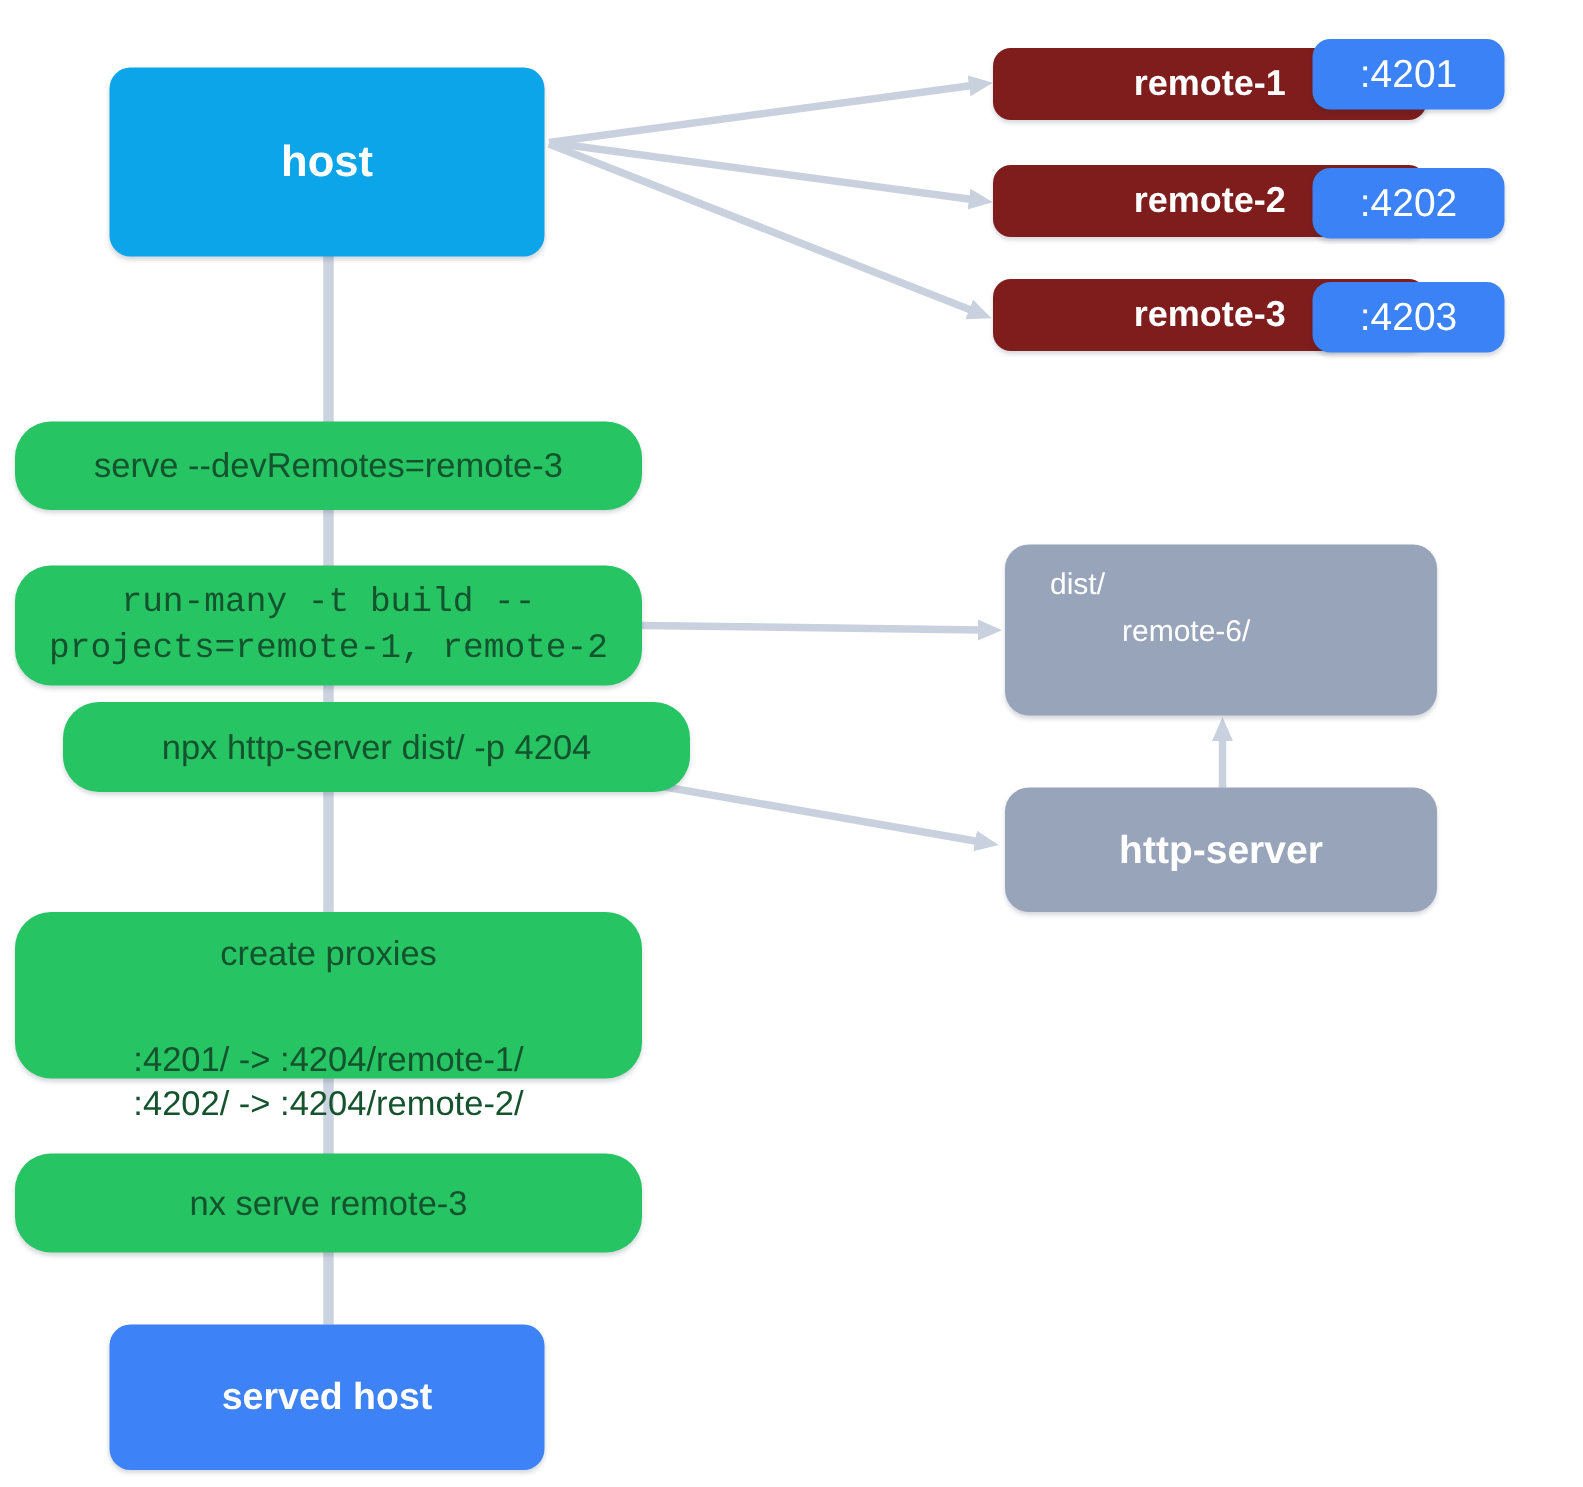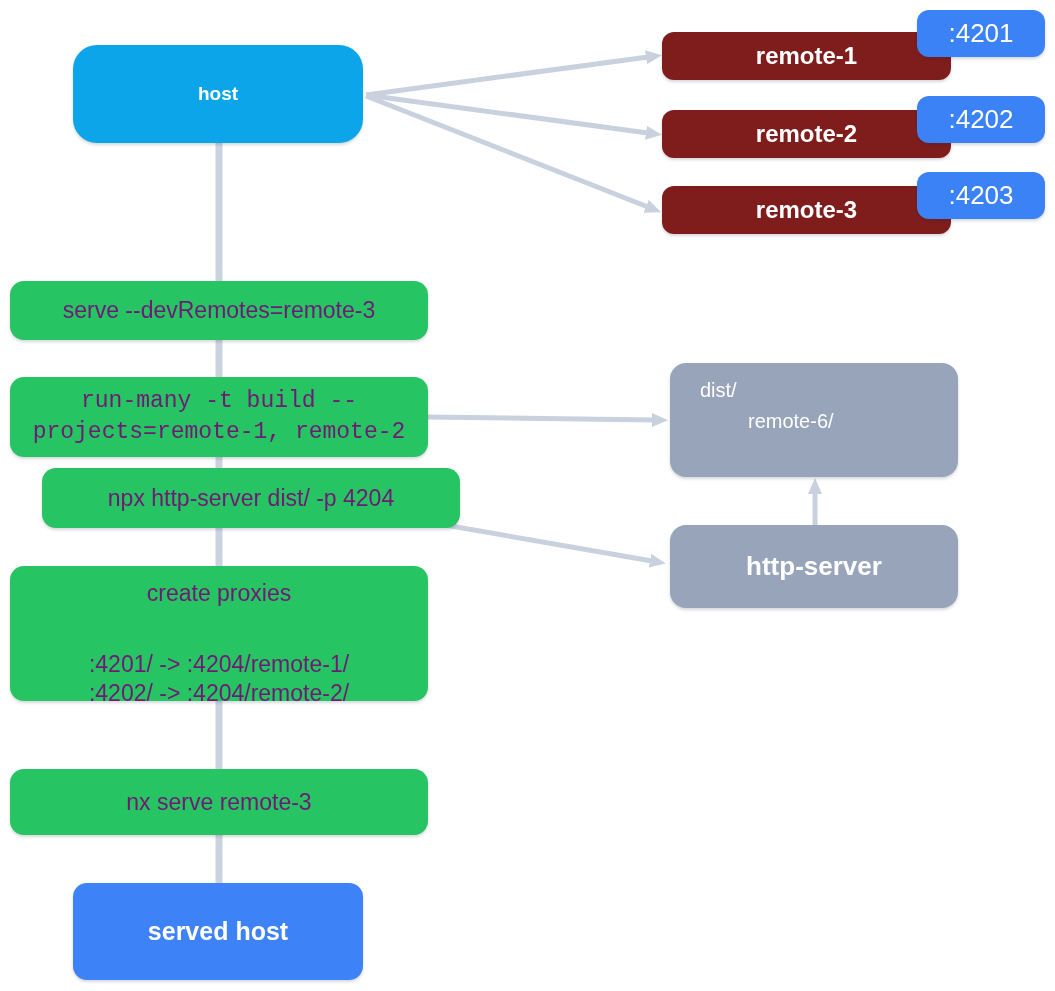--- a/index.html
+++ b/index.html
@@ -25,59 +25,60 @@
     position: absolute;
     display: flex;
     align-items: center;
     justify-content: center;
     color: #ffffff;
     box-sizing: border-box;
     box-shadow: 0 2px 3px rgba(30, 41, 59, 0.18);
     text-align: center;
   }
   .host-node {
-    left: 73px; top: 45px; width: 290px; height: 98px;
+    left: 73px; top: 45px; width: 290px; height: 126px;
     background: #0ca5e9;
-    border-radius: 24px;
+    border-radius: 14px;
     font-weight: bold;
-    font-size: 19px;
+    font-size: 29px;
   }
   .remote-node {
     left: 662px; width: 289px; height: 48px;
     background: #7f1d1d;
     border-radius: 12px;
     font-weight: bold;
     font-size: 24px;
   }
   .remote-1 { top: 32px; }
   .remote-2 { top: 110px; }
   .remote-3 { top: 186px; }
   .port-badge {
-    left: 917px; width: 128px; height: 47px;
+    left: 875px; width: 128px; height: 47px;
     background: #3b82f6;
     border-radius: 12px;
     font-size: 26px;
     z-index: 3;
+    margin-top: 16px;
   }
   .badge-1 { top: 10px; }
   .badge-2 { top: 96px; }
   .badge-3 { top: 172px; }
   .step-node {
     left: 10px; width: 418px;
     background: #26c463;
-    border-radius: 14px;
+    border-radius: 24px;
     font-size: 23px;
-    color: #701a75;
+    color: #14532d;
     align-items: center;
   }
   .step-serve { top: 281px; height: 59px; }
   .step-run-many { top: 377px; height: 80px; flex-direction: column; line-height: 31px; font-family: Liberation Mono, monospace; }
   .step-http-cmd { top: 468px; height: 60px; margin-left: 32px; }
   .step-proxies {
-    top: 566px; height: 135px;
+    top: 608px; height: 111px;
     flex-direction: column;
     justify-content: flex-start;
     padding-top: 13px;
     line-height: 29px;
   }
   .step-proxies .proxies-title { margin-bottom: 43px; line-height: 28px; }
   .step-nx-serve { top: 769px; height: 66px; }
   .dist-node {
     left: 670px; top: 363px; width: 288px; height: 114px;
     background: #98a4ba;

